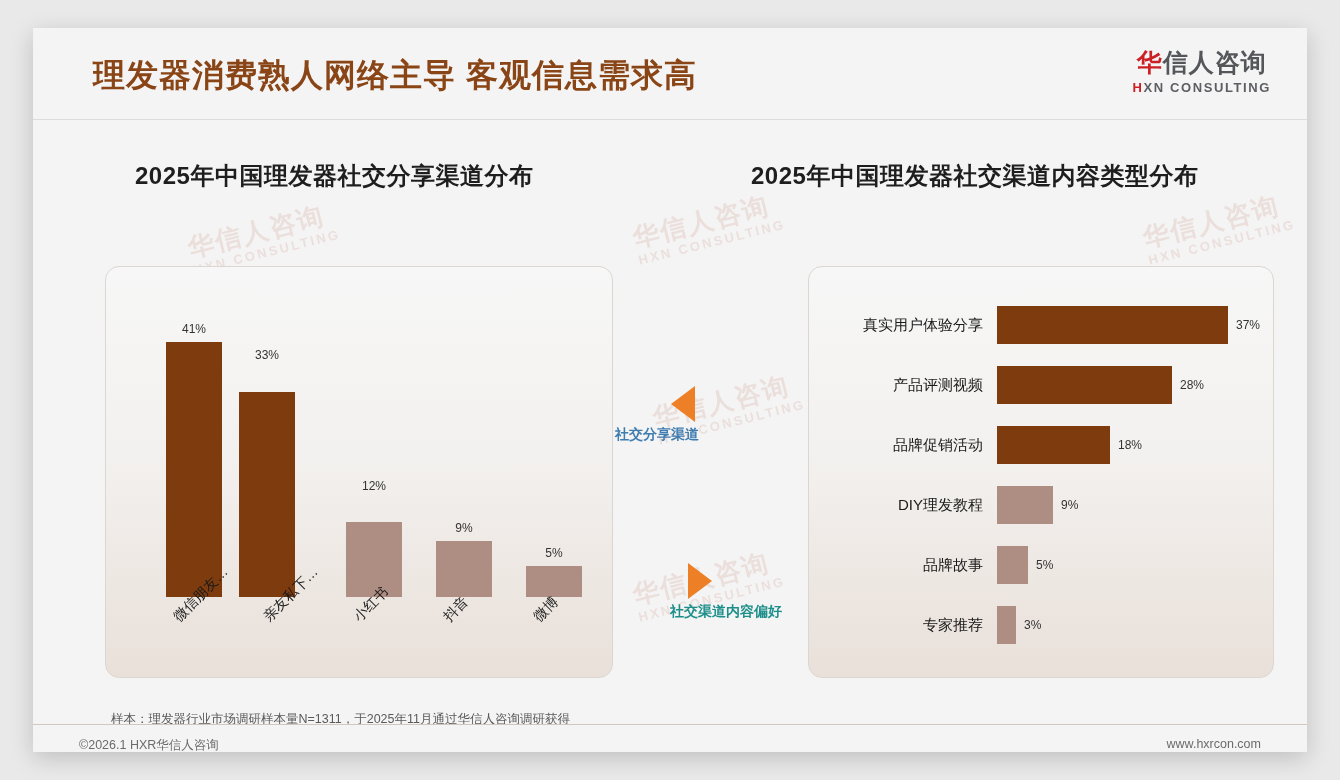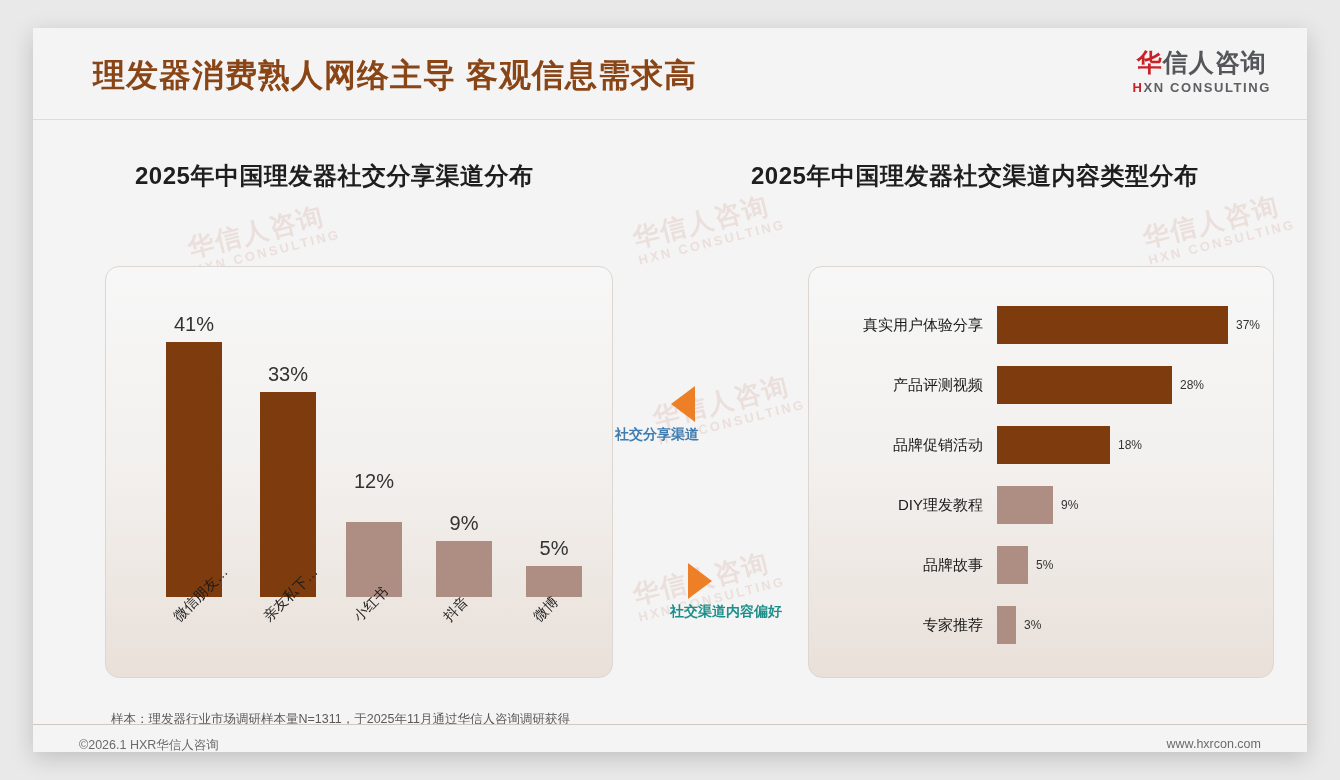--- a/index.html
+++ b/index.html
@@ -115,21 +115,21 @@
   .vcol {
     position: absolute;
     bottom: 0;
     width: 56px;
     display: flex;
     flex-direction: column;
     justify-content: flex-end;
     align-items: center;
   }
   .vval {
-    font-size: 20px;
+    font-size: 12px;
     color: #333;
     margin-bottom: 6px;
     white-space: nowrap;
     text-align: right;
   }
   .vbar { width: 100%; }
   .vlabel {
     position: absolute;
     top: 334px;
     font-size: 14px;
@@ -284,21 +284,21 @@
       <span class="l2">HXN CONSULTING</span>
   </div>
 
   <div class="panel" id="panel-left">
     <div id="vbar-plot">
         <div class="vcol" style="left: 46px;">
           <div class="vval">41%</div>
           <div class="vbar" style="height: 255px; background: rgb(126, 60, 14);"></div>
         </div>
         <div class="vlabel" style="left: 50px;">微信朋友…</div>
-        <div class="vcol" style="left: 140px;">
+        <div class="vcol" style="left: 119px; gap: 24px;">
           <div class="vval">33%</div>
           <div class="vbar" style="height: 205px; background: rgb(126, 60, 14);"></div>
         </div>
         <div class="vlabel" style="left: 140px;">亲友私下…</div>
         <div class="vcol" style="left: 226px; gap: 23px;">
           <div class="vval">12%</div>
           <div class="vbar" style="height: 75px; background: rgb(174, 141, 131);"></div>
         </div>
         <div class="vlabel" style="left: 230px;">小红书</div>
         <div class="vcol" style="left: 316px;">

